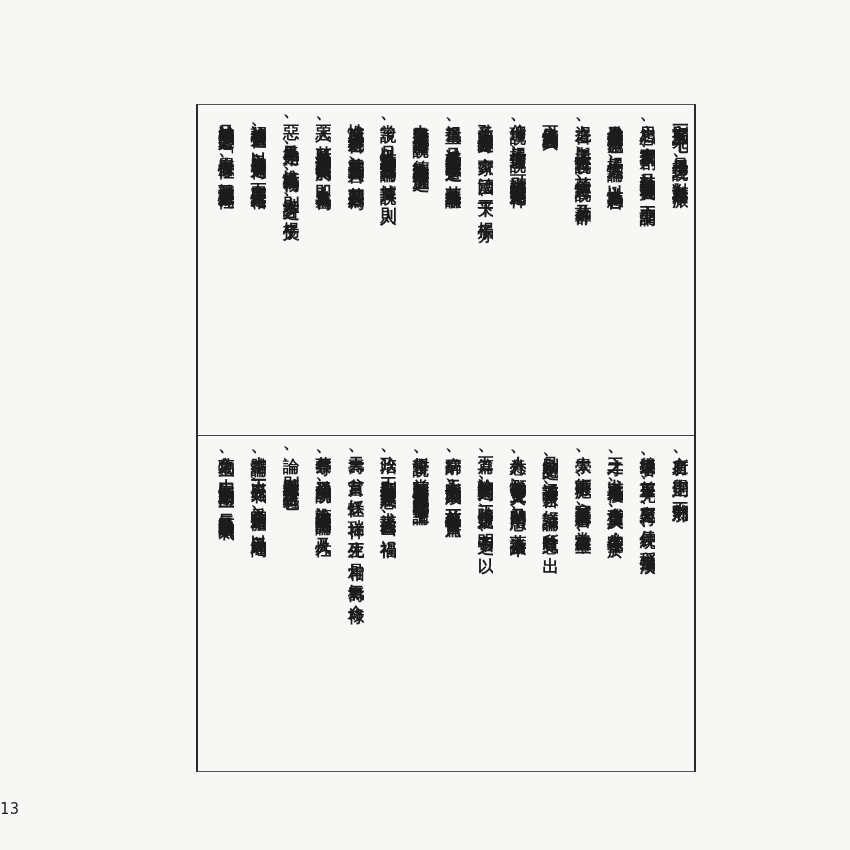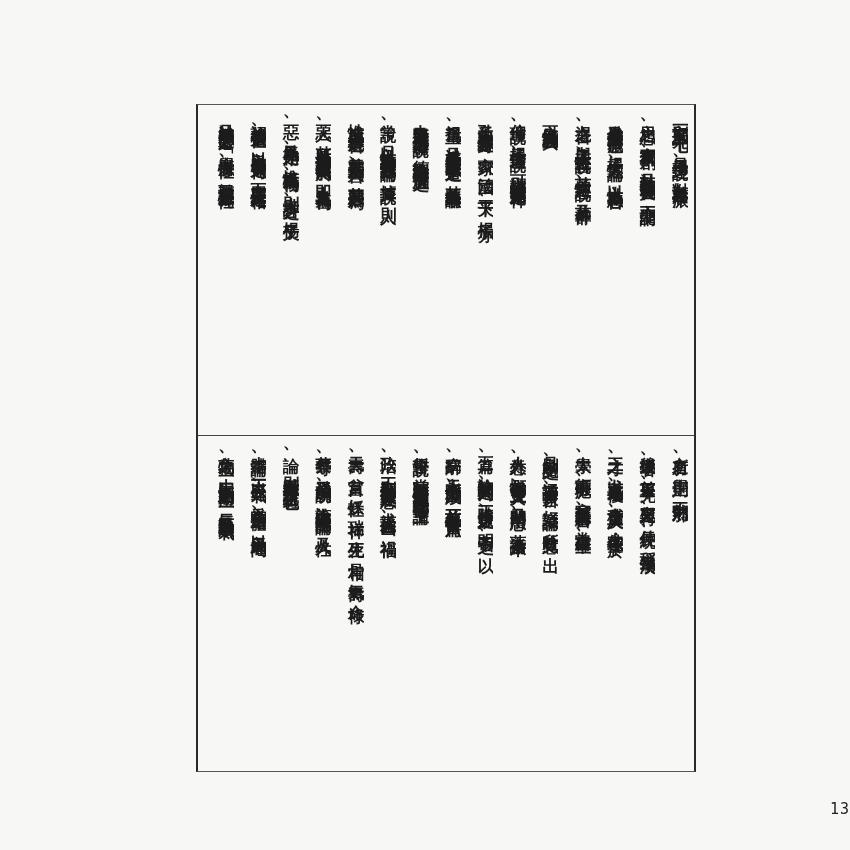--- a/index.html
+++ b/index.html
@@ -32,21 +32,21 @@
     font-size:16.5px;
     line-height:1;
     letter-spacing:1.6px;
     width:30px;
     white-space:nowrap;
     overflow:hidden;
     font-weight:bold;
     color:#1c1c1c;
   }
   .page-number {
-    position:absolute; left:0; right:0; top:800px; text-align:right;
+    position:absolute; left:0; right:0; top:800px; text-align:left;
     font-family: "DejaVu Sans Mono", "Liberation Mono", monospace;
     font-size:15px; color:#222; letter-spacing:1px;
   }
 </style>
 </head>
 <body>
 
 <div class="page">
   <div class="frame">
 

